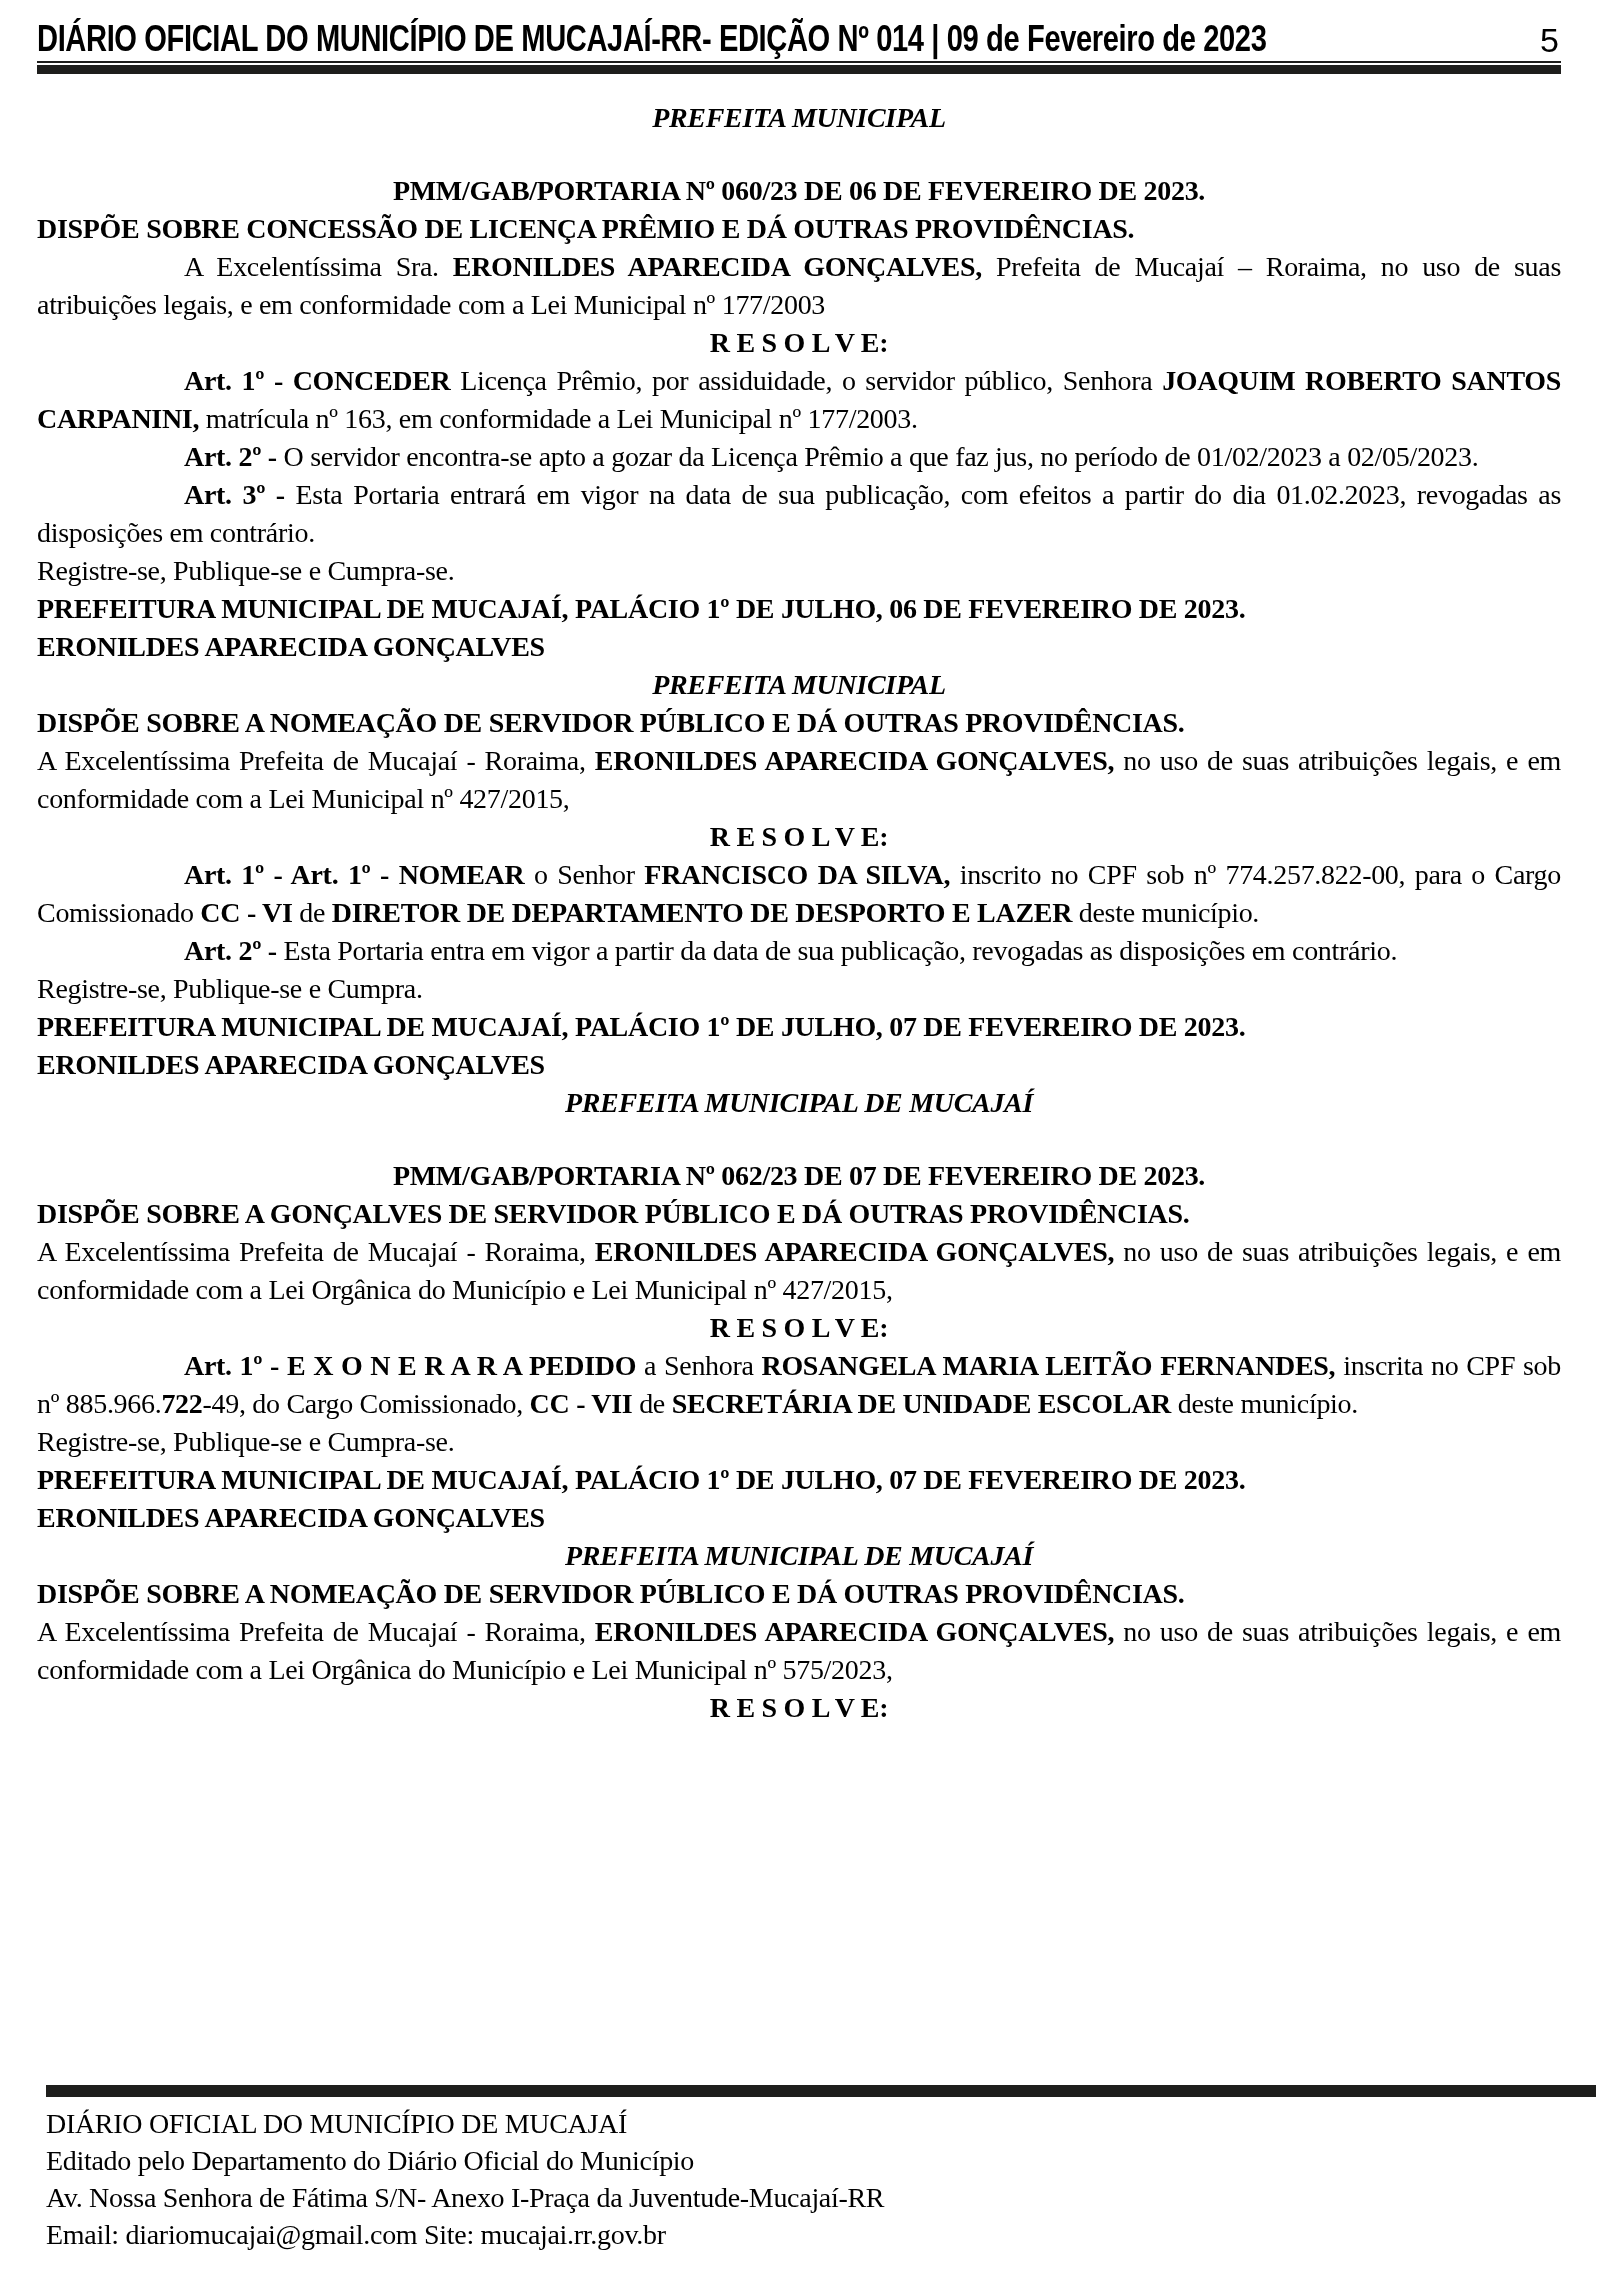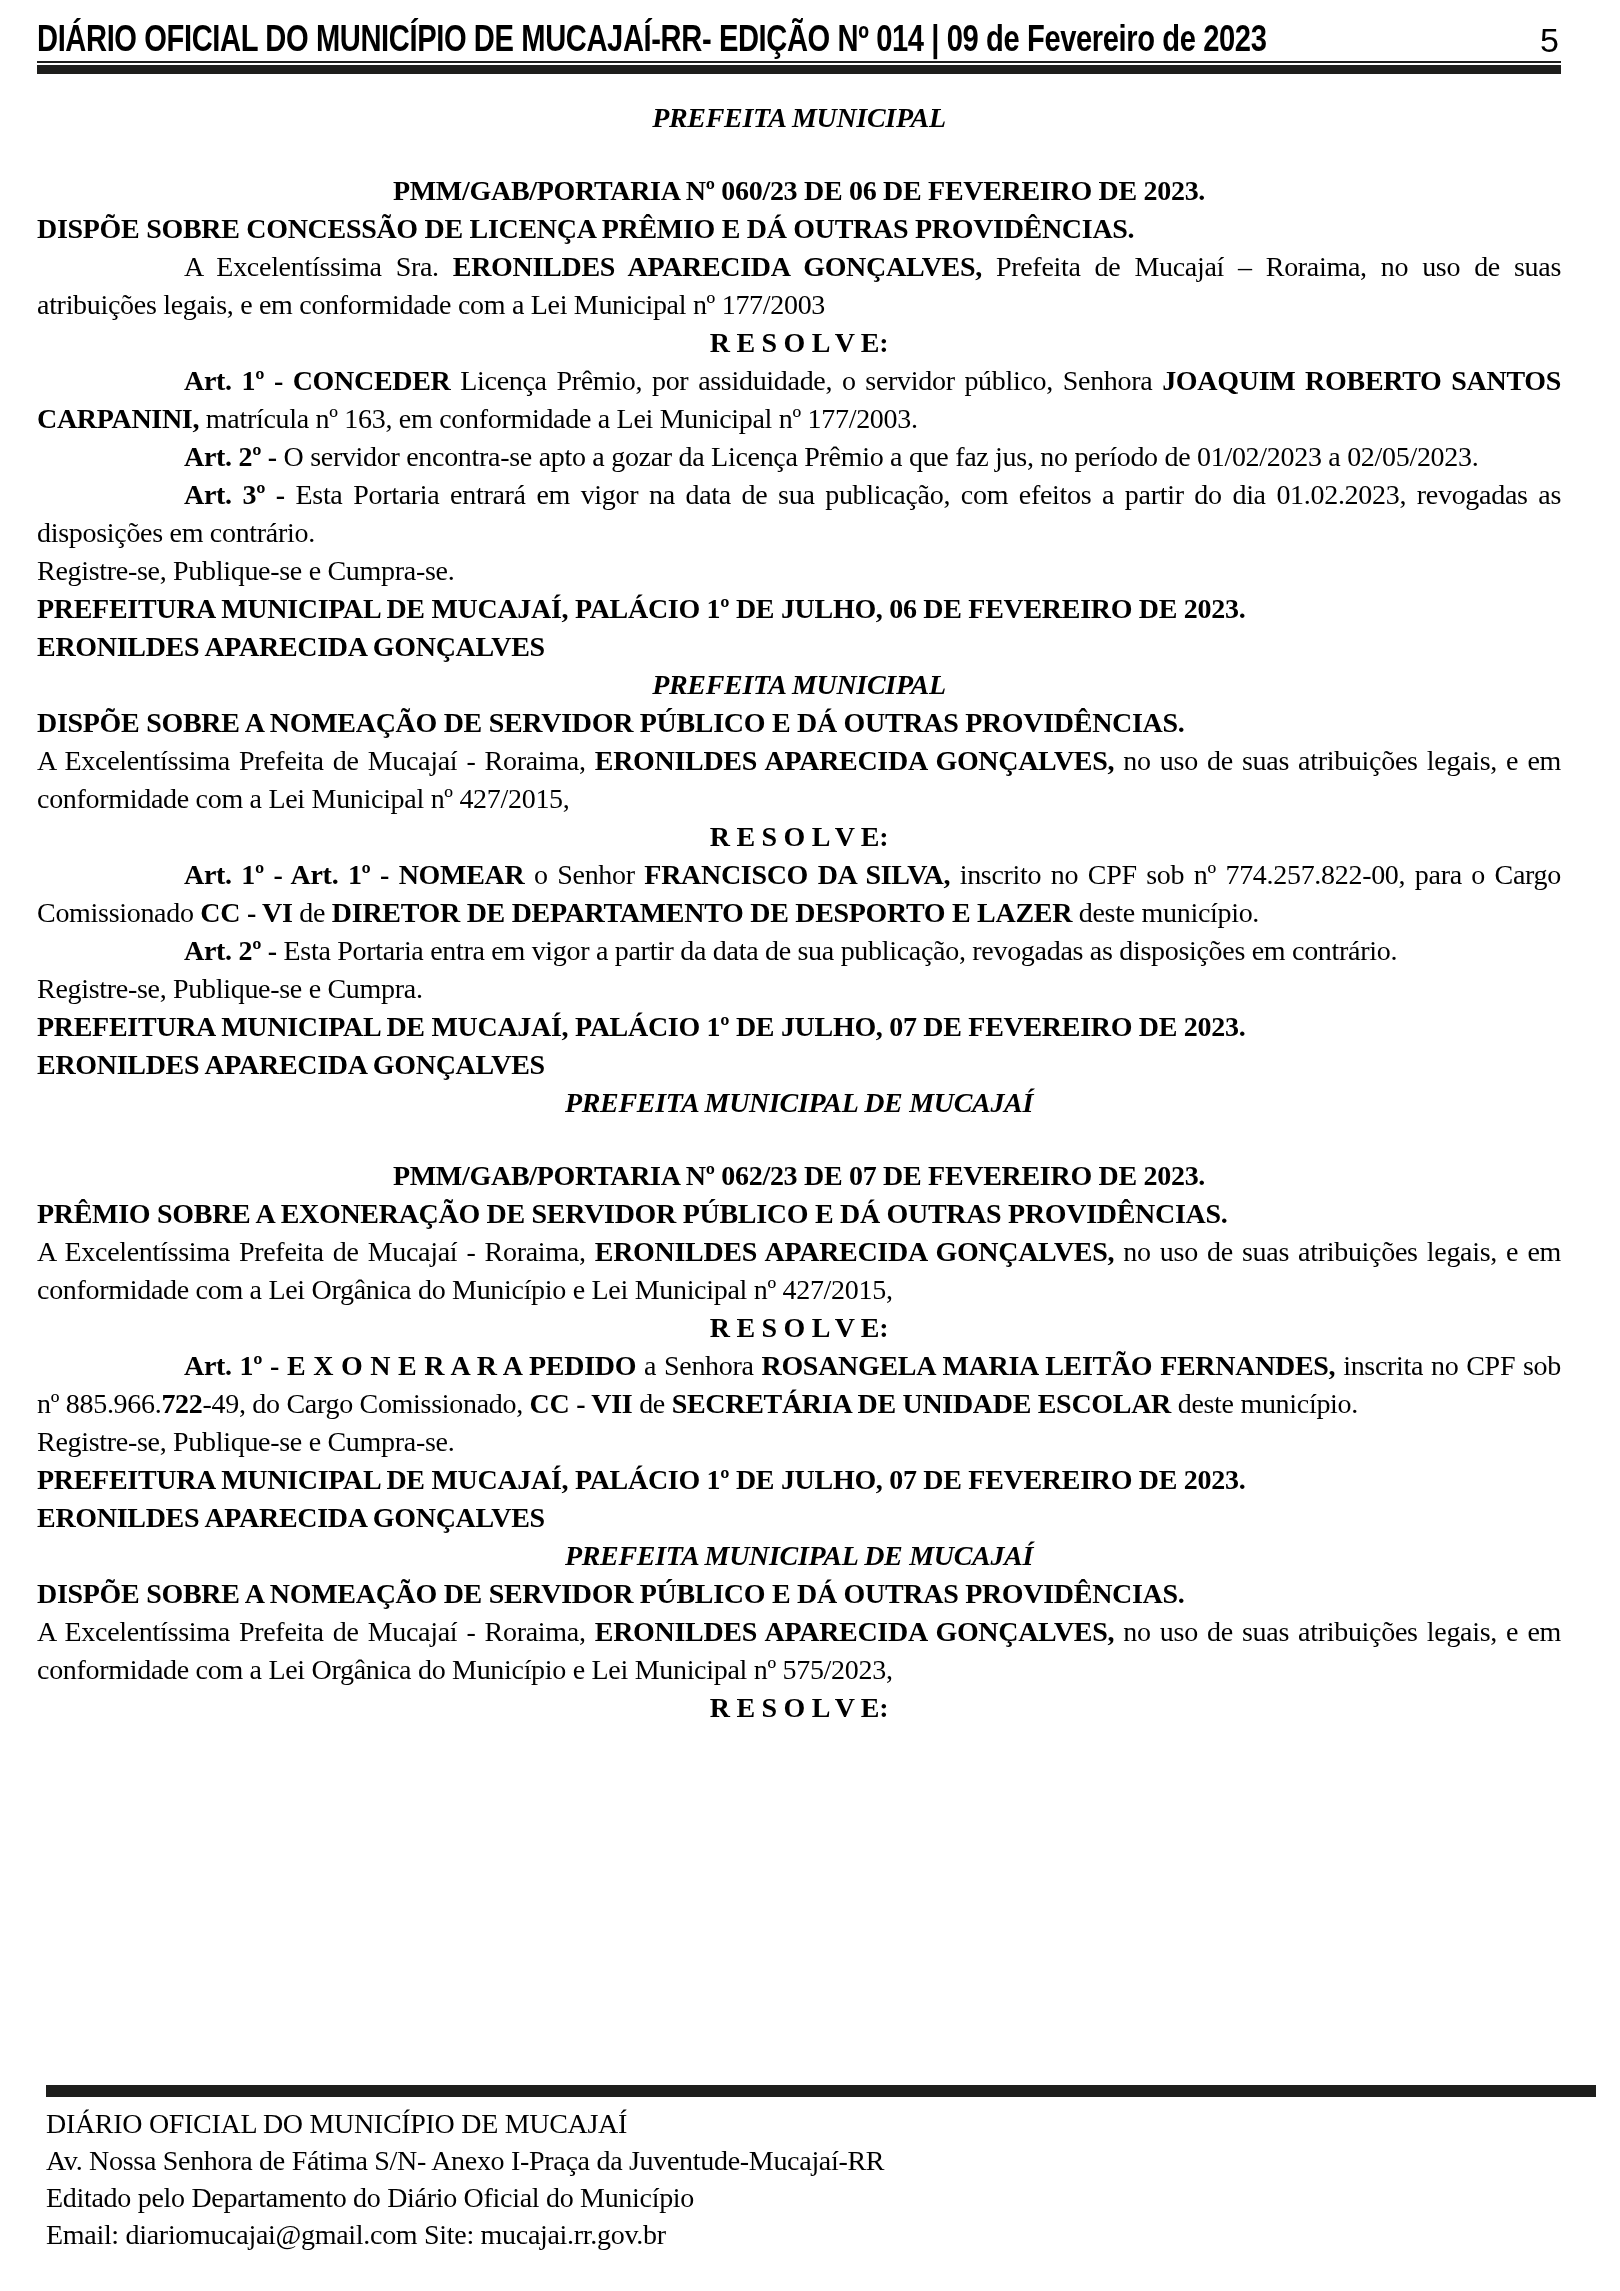--- a/index.html
+++ b/index.html
@@ -65,36 +65,36 @@
       <div class="blk heading"><span class="bold ">DISPÕE SOBRE A NOMEAÇÃO DE SERVIDOR PÚBLICO E DÁ OUTRAS PROVIDÊNCIAS.</span></div>
       <div class="blk para"><span class="">A Excelentíssima Prefeita de Mucajaí - Roraima, </span><span class="bold ">ERONILDES APARECIDA GONÇALVES,</span><span class=""> no uso de suas atribuições legais, e em conformidade com a Lei Municipal nº 427/2015,</span></div>
       <div class="blk resolve"><span class="bold ">R E S O L V E:</span></div>
       <div class="blk para-indent"><span class="bold ">Art. 1º - Art. 1º - NOMEAR</span><span class=""> o Senhor </span><span class="bold ">FRANCISCO DA SILVA,</span><span class=""> inscrito no CPF sob nº 774.257.822-00, para o Cargo Comissionado </span><span class="bold ">CC - VI</span><span class=""> de </span><span class="bold ">DIRETOR DE DEPARTAMENTO DE DESPORTO E LAZER</span><span class=""> deste município.</span></div>
       <div class="blk para-indent"><span class="bold ">Art. 2º -</span><span class=""> Esta Portaria entra em vigor a partir da data de sua publicação, revogadas as disposições em contrário.</span></div>
       <div class="blk line"><span class="">Registre-se, Publique-se e Cumpra.</span></div>
       <div class="blk strong"><span class="bold ">PREFEITURA MUNICIPAL DE MUCAJAÍ, PALÁCIO 1º DE JULHO, 07 DE FEVEREIRO DE 2023.</span></div>
       <div class="blk strong"><span class="bold ">ERONILDES APARECIDA GONÇALVES</span></div>
       <div class="blk sig"><span class="bold italic">PREFEITA MUNICIPAL DE MUCAJAÍ</span></div>
       <div class="blk title"><span class="bold ">PMM/GAB/PORTARIA Nº 062/23 DE 07 DE FEVEREIRO DE 2023.</span></div>
-      <div class="blk heading"><span class="bold ">PRÊMIO SOBRE A EXONERAÇÃO DE SERVIDOR PÚBLICO E DÁ OUTRAS PROVIDÊNCIAS.</span></div>
+      <div class="blk heading"><span class="bold ">DISPÕE SOBRE A GONÇALVES DE SERVIDOR PÚBLICO E DÁ OUTRAS PROVIDÊNCIAS.</span></div>
       <div class="blk para"><span class="">A Excelentíssima Prefeita de Mucajaí - Roraima, </span><span class="bold ">ERONILDES APARECIDA GONÇALVES,</span><span class=""> no uso de suas atribuições legais, e em conformidade com a Lei Orgânica do Município e Lei Municipal nº 427/2015,</span></div>
       <div class="blk resolve"><span class="bold ">R E S O L V E:</span></div>
       <div class="blk para-indent"><span class="bold ">Art. 1º - E X O N E R A R A PEDIDO</span><span class=""> a Senhora </span><span class="bold ">ROSANGELA MARIA LEITÃO FERNANDES,</span><span class=""> inscrita no CPF sob nº 885.966.</span><span class="bold ">722</span><span class="">-49, do Cargo Comissionado, </span><span class="bold ">CC - VII</span><span class=""> de </span><span class="bold ">SECRETÁRIA DE UNIDADE ESCOLAR</span><span class=""> deste município.</span></div>
       <div class="blk line"><span class="">Registre-se, Publique-se e Cumpra-se.</span></div>
       <div class="blk strong"><span class="bold ">PREFEITURA MUNICIPAL DE MUCAJAÍ, PALÁCIO 1º DE JULHO, 07 DE FEVEREIRO DE 2023.</span></div>
       <div class="blk strong"><span class="bold ">ERONILDES APARECIDA GONÇALVES</span></div>
       <div class="blk sig"><span class="bold italic">PREFEITA MUNICIPAL DE MUCAJAÍ</span></div>
       <div class="blk heading"><span class="bold ">DISPÕE SOBRE A NOMEAÇÃO DE SERVIDOR PÚBLICO E DÁ OUTRAS PROVIDÊNCIAS.</span></div>
       <div class="blk para"><span class="">A Excelentíssima Prefeita de Mucajaí - Roraima, </span><span class="bold ">ERONILDES APARECIDA GONÇALVES,</span><span class=""> no uso de suas atribuições legais, e em conformidade com a Lei Orgânica do Município e Lei Municipal nº 575/2023,</span></div>
       <div class="blk resolve"><span class="bold ">R E S O L V E:</span></div>
     </div>
 </div>
 
 <div class="footer">
   <div class="footer-bar"></div>
   <div class="footer-lines">
     <div>DIÁRIO OFICIAL DO MUNICÍPIO DE MUCAJAÍ</div>
+    <div>Editado pelo Departamento do Diário Oficial do Município</div>
     <div>Av. Nossa Senhora de Fátima S/N- Anexo I-Praça da Juventude-Mucajaí-RR</div>
-    <div>Editado pelo Departamento do Diário Oficial do Município</div>
     <div>Email: diariomucajai@gmail.com Site: mucajai.rr.gov.br</div>
   </div>
 </div>
 
 
 </body></html>

